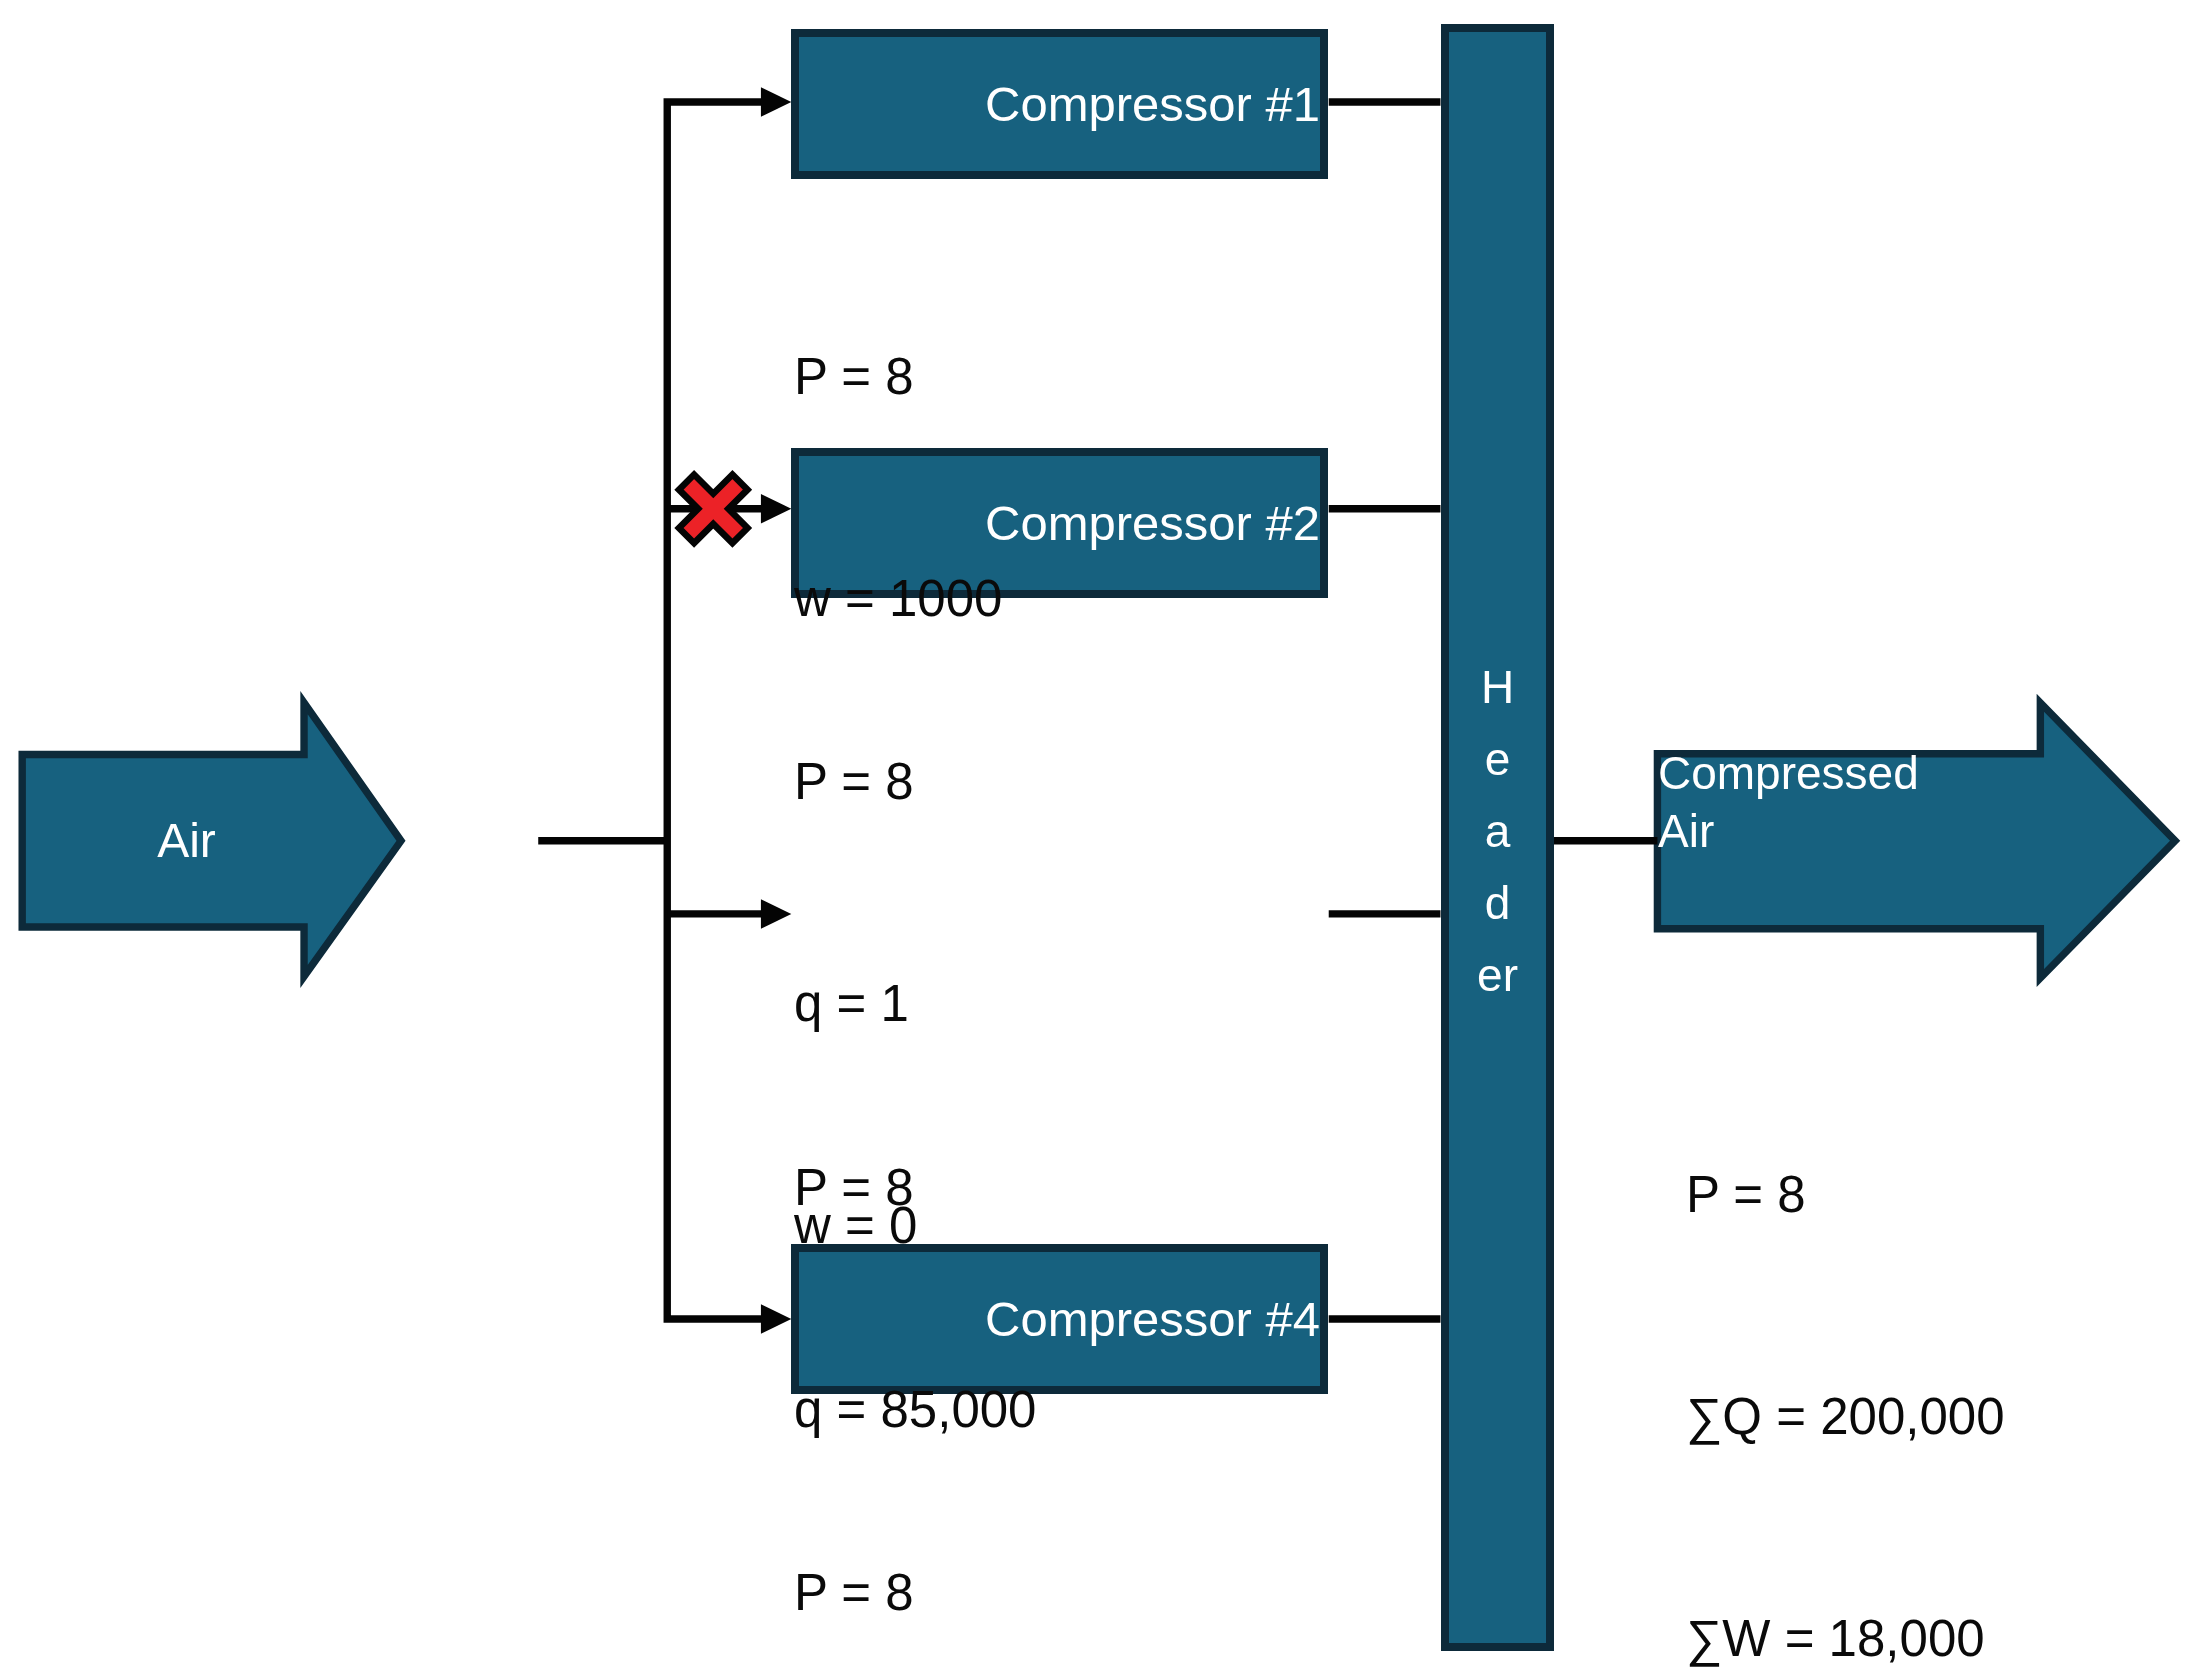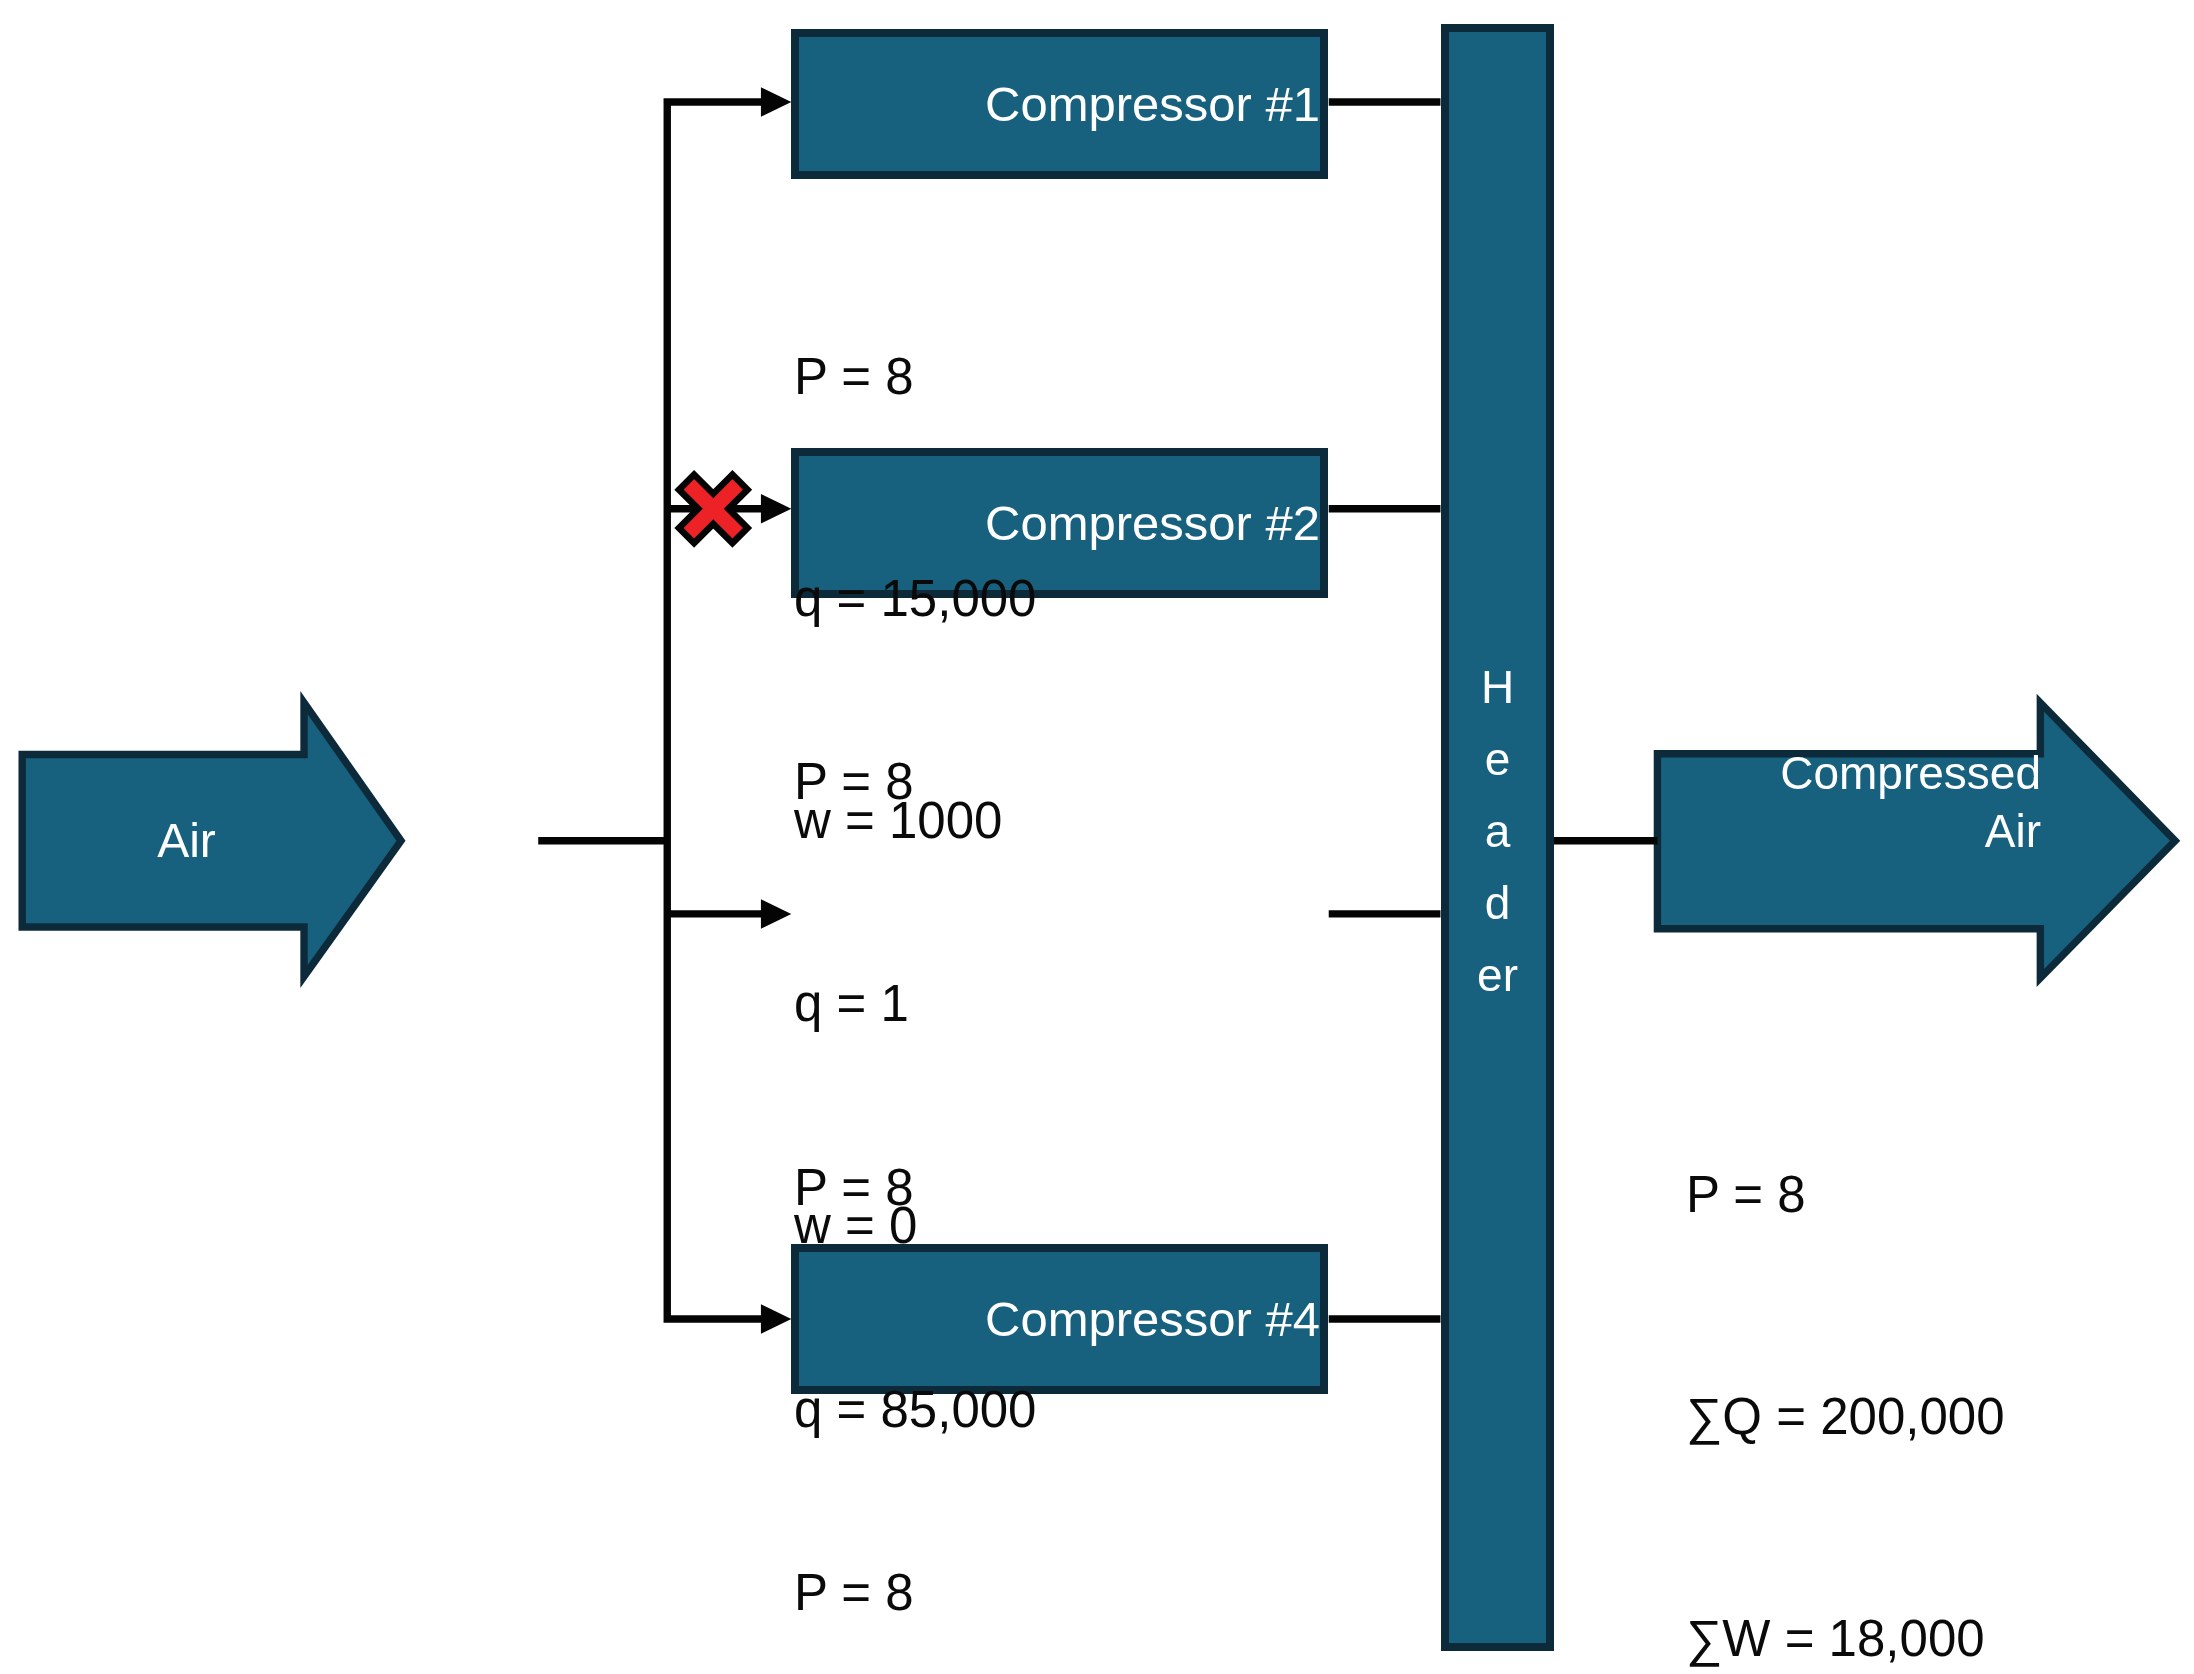--- a/index.html
+++ b/index.html
@@ -27,21 +27,21 @@
     color:var(--text-color,#000);
     font-size:51px;line-height:74px;white-space:pre;
   }
   .params span{display:block;}
   #air-label{
     position:absolute;left:22px;top:812px;width:329px;
     text-align:center;color:var(--shape-text,#fff);font-size:48px;line-height:58px;
   }
   #compressed-label{
     position:absolute;left:1658px;top:744px;width:383px;
-    text-align:right;color:var(--shape-text,#fff);font-size:46px;line-height:58px;
+    text-align:left;color:var(--shape-text,#fff);font-size:46px;line-height:58px;
   }
   #compressed-label span{display:block;}
   #header-bar{
     position:absolute;left:1441px;top:24px;width:113px;height:1627px;
     background:var(--shape-fill,#156082);
     border:8.2px solid var(--shape-border,#0d2a3a);
     box-sizing:border-box;
   }
   #header-label{
     position:absolute;top:619px;left:0;right:0;
@@ -93,21 +93,20 @@
     </div>
   <div class="box" style="top:448px">
       <span>Compressor #2</span>
     </div>
   <div class="box" style="top:1244px">
       <span>Compressor #4</span>
     </div>
 
   <div class="params" style="top:192px">
     <span>P = 8</span>
-    <span>q = 15,000</span>
     <span>w = 1000</span>
   </div>
   <div class="params" style="top:597px">
     <span>P = 8</span>
     <span>q = 1</span>
     <span>w = 0</span>
   </div>
   <div class="params" style="top:1003px">
     <span>P = 8</span>
     <span>q = 85,000</span>

